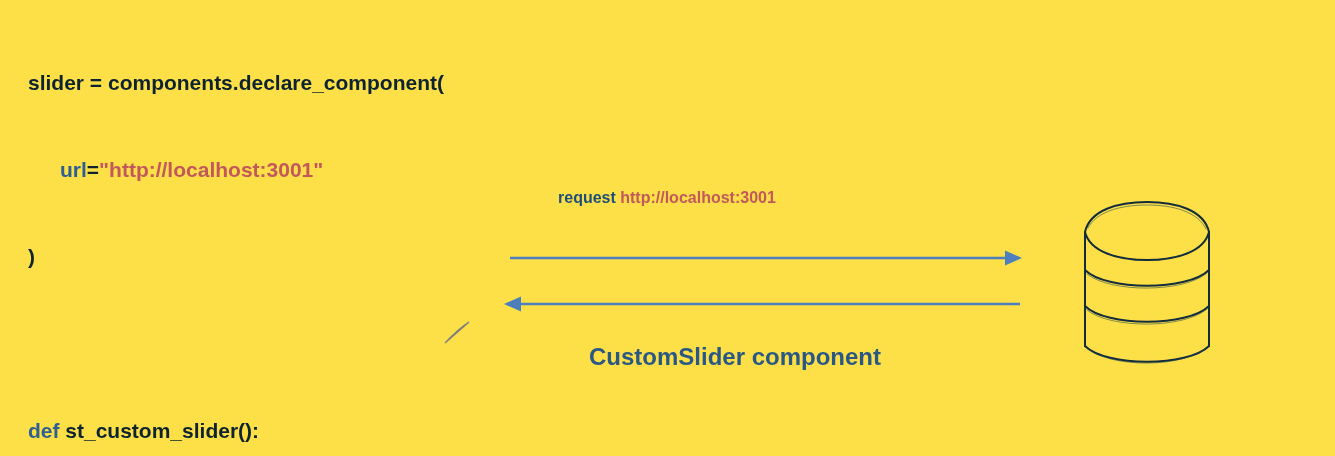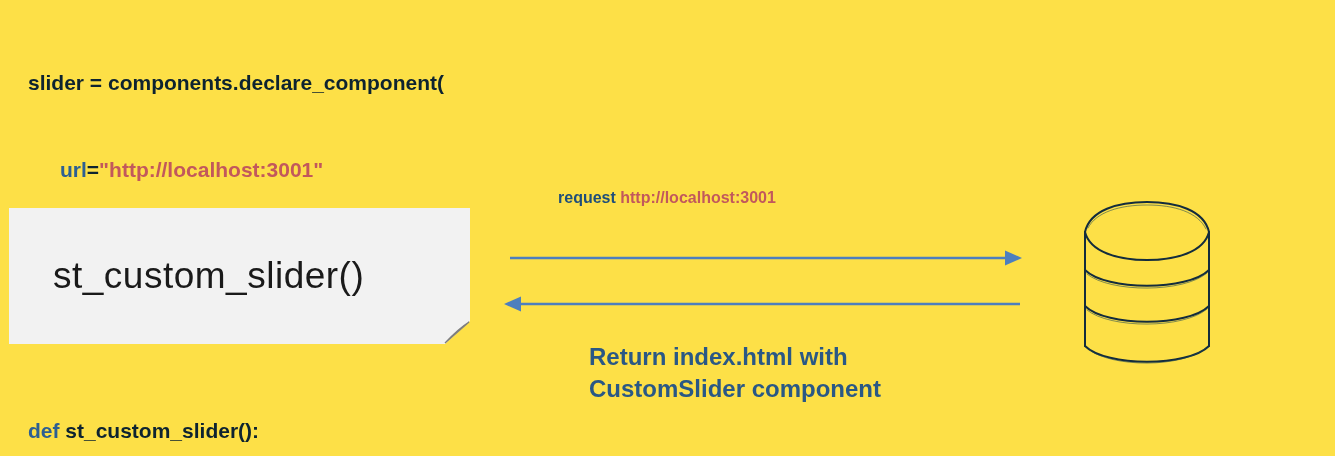--- a/index.html
+++ b/index.html
@@ -62,42 +62,38 @@
 
   <div class="code-block">
     <div class="code-line"><span class="tok-dark">slider = components.declare_component(</span></div>
     <div class="code-line indent-1"><span class="tok-kw">url</span><span class="tok-dark">=</span><span class="tok-str">"http://localhost:3001"</span></div>
     <div class="code-line"><span class="tok-dark">)</span></div>
     <div class="code-line"></div>
     <div class="code-line"><span class="tok-kw">def</span><span class="tok-dark"> st_custom_slider():</span></div>
     
   </div>
 
-  <div class="note-card">
-    <span class="note-label">st_custom_slider()</span>
-  </div>
   <svg class="note-fold" width="30" height="28">
     <path d="M3,25 L27,4 Q16,11 3,25 Z" fill="#b5b5b5" stroke="#7e7e7e" stroke-width="1.2"></path>
   </svg>
 
   <svg class="arrows" width="540" height="80">
     <g>
       <line x1="10" y1="18" x2="506" y2="18" stroke="#4d7fbe" stroke-width="2.6"></line>
       <polygon points="522,18 505,10.5 505,25.5" fill="#4d7fbe"></polygon>
     </g>
     <g>
       <line x1="520" y1="64" x2="18" y2="64" stroke="#4d7fbe" stroke-width="2.6"></line>
       <polygon points="4,64 21,56.5 21,71.5" fill="#4d7fbe"></polygon>
     </g>
   </svg>
 
   <div class="request-label"><span class="kw">request</span><span> </span><span class="url">http://localhost:3001</span></div>
 
   <div class="response-label">
-    <div>Return index.html with</div>
     <div>CustomSlider component</div>
   </div>
 
   <svg class="server-icon" width="142" height="178" viewBox="0 0 142 178">
     <path class="sketch" d="M9,36 C14,14 42,6 71,6 C100,6 128,14 133,36 C128,56 100,64 71,64 C42,64 14,56 9,36 Z"></path>
     <path class="sketch-hint" d="M12,32 C20,16 44,9 71,9 C98,9 122,16 130,33"></path>
     <path class="sketch" d="M9,36 L9,150"></path>
     <path class="sketch" d="M133,36 L133,150"></path>
     <path class="sketch" d="M9,74 C30,95 112,95 133,74"></path>
     <path class="sketch-hint" d="M11,78 C34,97 108,97 131,77"></path>

